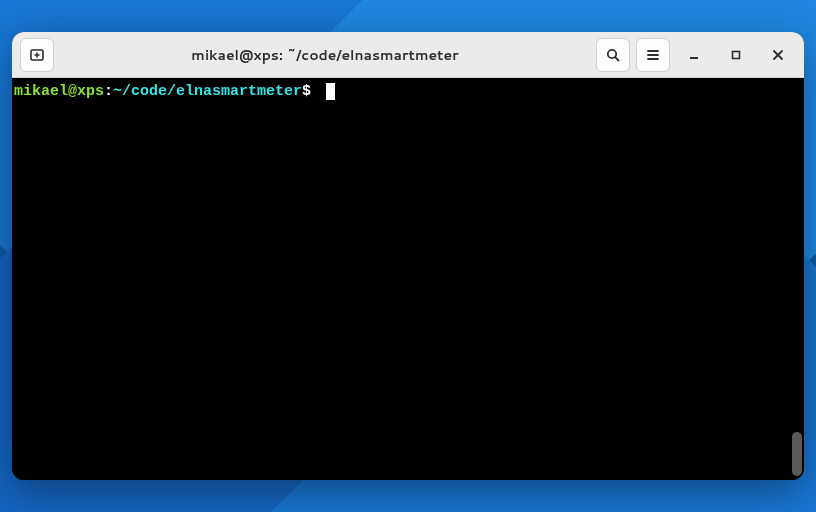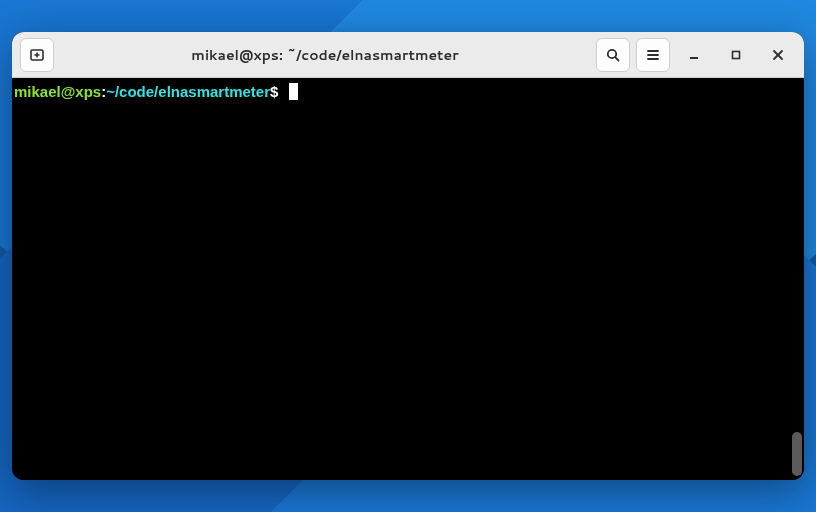--- a/index.html
+++ b/index.html
@@ -113,21 +113,21 @@
       align-items: center;
       justify-content: center;
       cursor: pointer;
       color: #2e2e2e;
       border-radius: 6px;
     }
     .terminal-body {
       flex: 1;
       background: #000;
       padding: 4px 2px;
-      font-family: Liberation Sans, sans-serif;
+      font-family: Liberation Mono, monospace;
       font-size: 15px;
       line-height: 1.3;
       position: relative;
       font-weight: bold;
     }
     .prompt-line {
       white-space: pre;
     }
     .prompt-user { color: #8ae234; }
     .prompt-colon { color: #ffffff; }

